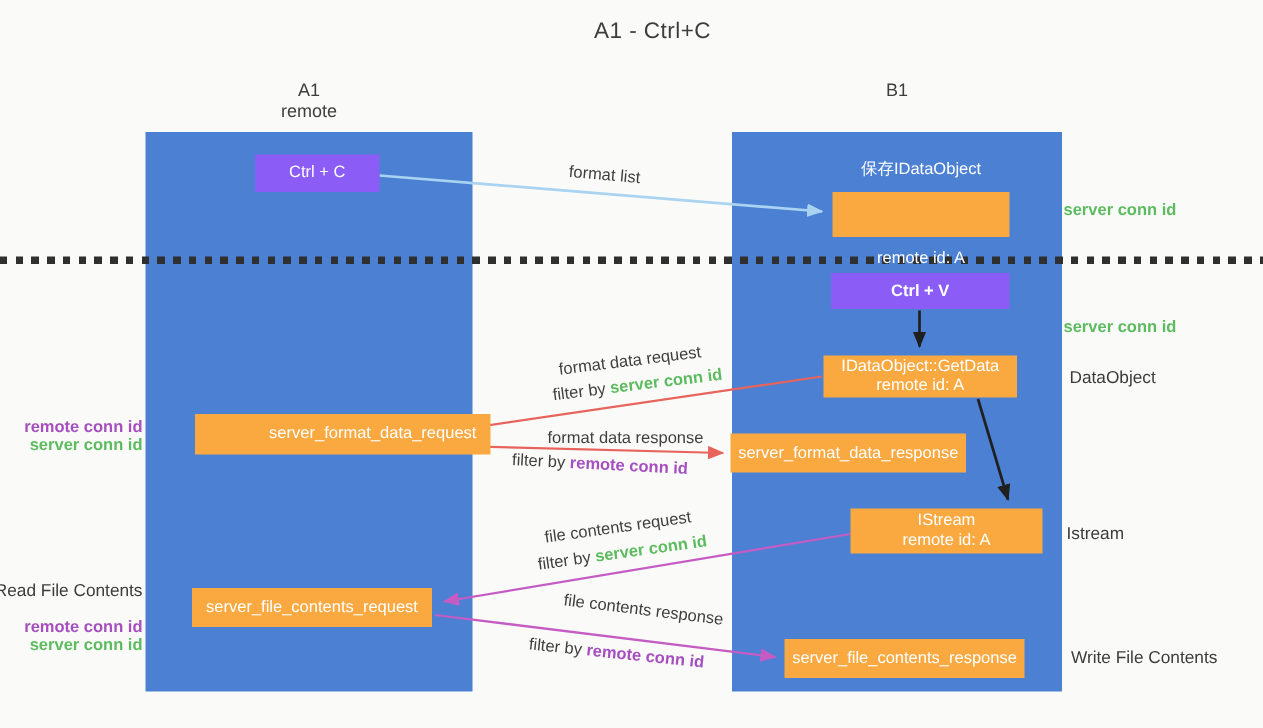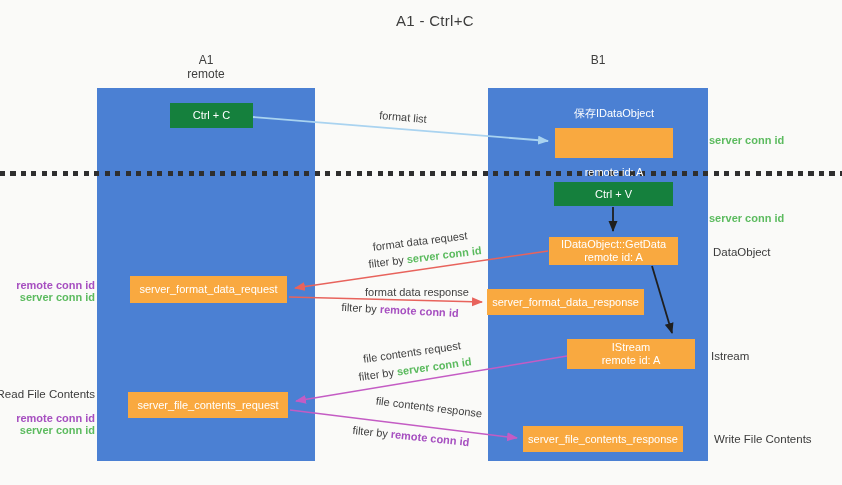--- a/index.html
+++ b/index.html
@@ -25,21 +25,21 @@
   .lane-header.a1{left:97px;width:218px;}
   .lane-header.b1{left:488px;width:220px;}
   .dotted-line{
     position:absolute;left:0;top:171px;width:842px;height:5px;
     background:repeating-linear-gradient(90deg,#2f2f2f 0 5px,transparent 5px 10.5px);
   }
   .node{
     position:absolute;display:flex;flex-direction:column;align-items:center;justify-content:center;
     color:#fff;font-size:11px;line-height:13px;text-align:center;white-space:nowrap;
   }
-  .node.green{background:#15803d;align-items:center;}
+  .node.green{background:#8b5cf6;align-items:center;}
   .node.orange{background:#f9a940;}
   .side-label{position:absolute;font-size:11.5px;white-space:nowrap;color:#3b3b3b;}
   .conn-green{color:#5cbb5f;font-weight:bold;font-size:11px;}
   .conn-purple{color:#a64fc0;font-weight:bold;font-size:11px;}
   .left-align{text-align:right;}
   .edge-label{
     position:absolute;font-size:11px;color:#3f3f3f;white-space:nowrap;
     transform-origin:center;
   }
   svg.arrows{position:absolute;left:0;top:0;pointer-events:none;}
@@ -106,30 +106,30 @@
 
   <div class="node green" style="left:170px;top:103px;width:83px;height:25px;">
     <div>Ctrl + C</div>
   </div>
 
   <div class="node orange" style="left:555px;top:128px;width:118px;height:30px;gap:46px;">
     <div>保存IDataObject</div>
     <div>remote id: A</div>
   </div>
 
-  <div class="node green" style="left:554px;top:182px;width:119px;height:24px;">
+  <div class="node green" style="left:554px;top:182px;width:119px;height:24px;font-weight:bold;">
     <div>Ctrl + V</div>
   </div>
 
   <div class="node orange" style="left:549px;top:237px;width:129px;height:28px;">
     <div>IDataObject::GetData</div>
     <div>remote id: A</div>
   </div>
 
-  <div class="node orange" style="left:130px;top:276px;width:157px;height:27px;">
+  <div class="node orange" style="left:130px;top:276px;width:157px;height:27px;padding-left:40px;">
     <div>server_format_data_request</div>
   </div>
 
   <div class="node orange" style="left:487px;top:289px;width:157px;height:26px;">
     <div>server_format_data_response</div>
   </div>
 
   <div class="node orange" style="left:567px;top:339px;width:128px;height:30px;">
     <div>IStream</div>
     <div>remote id: A</div>

